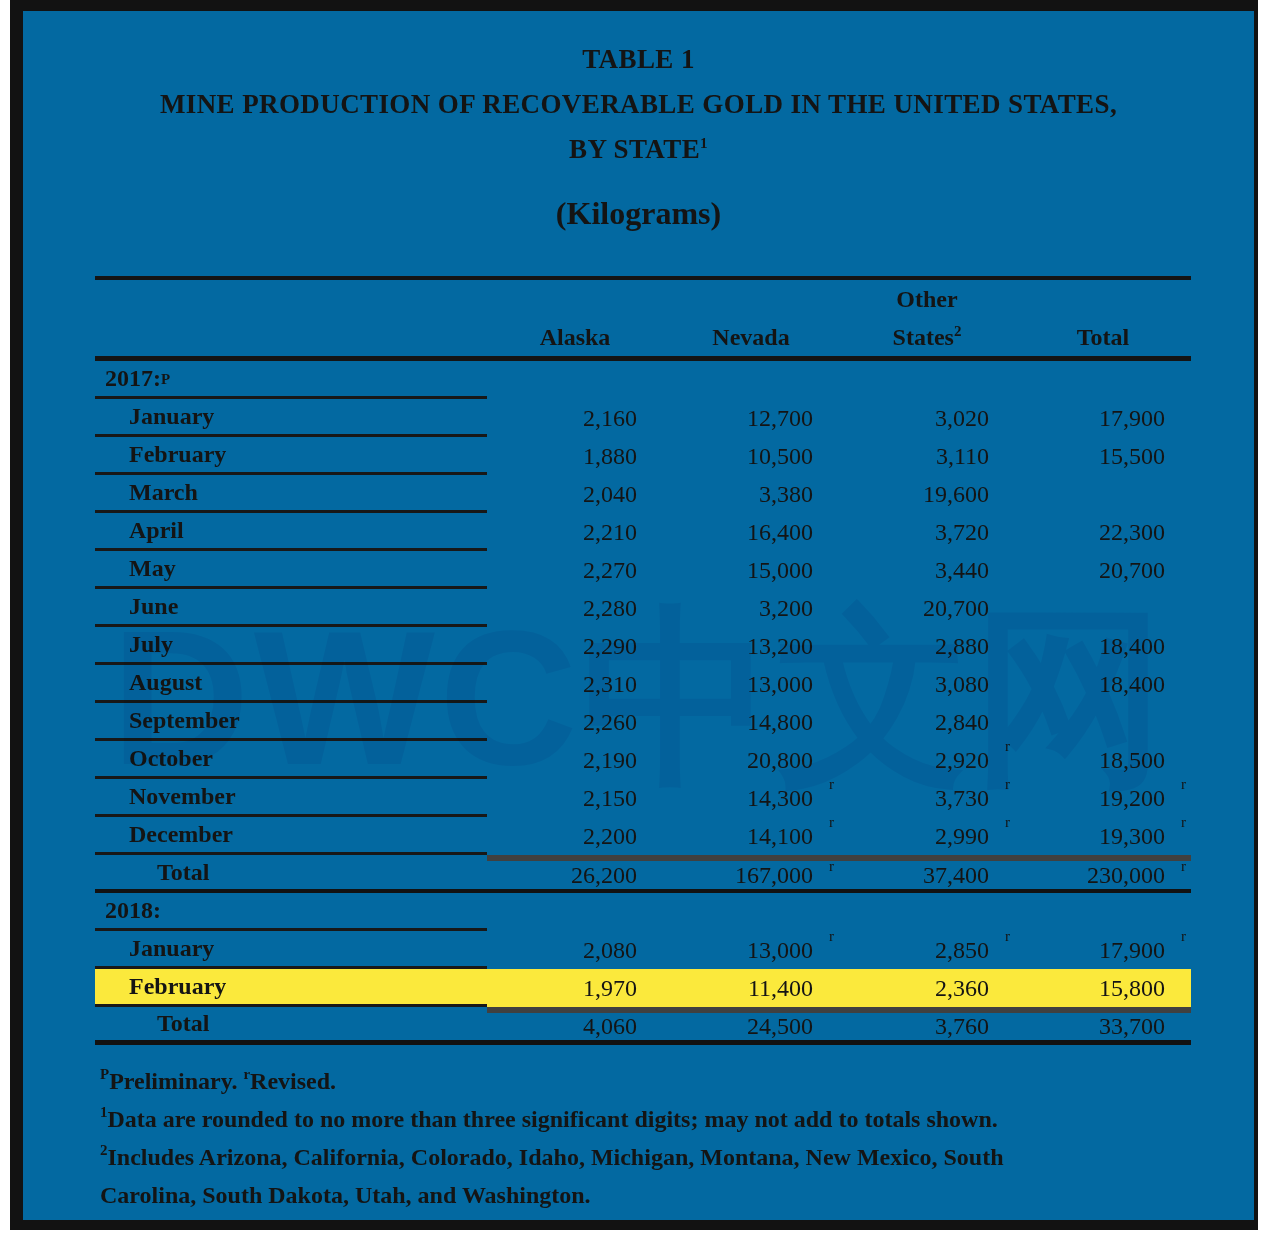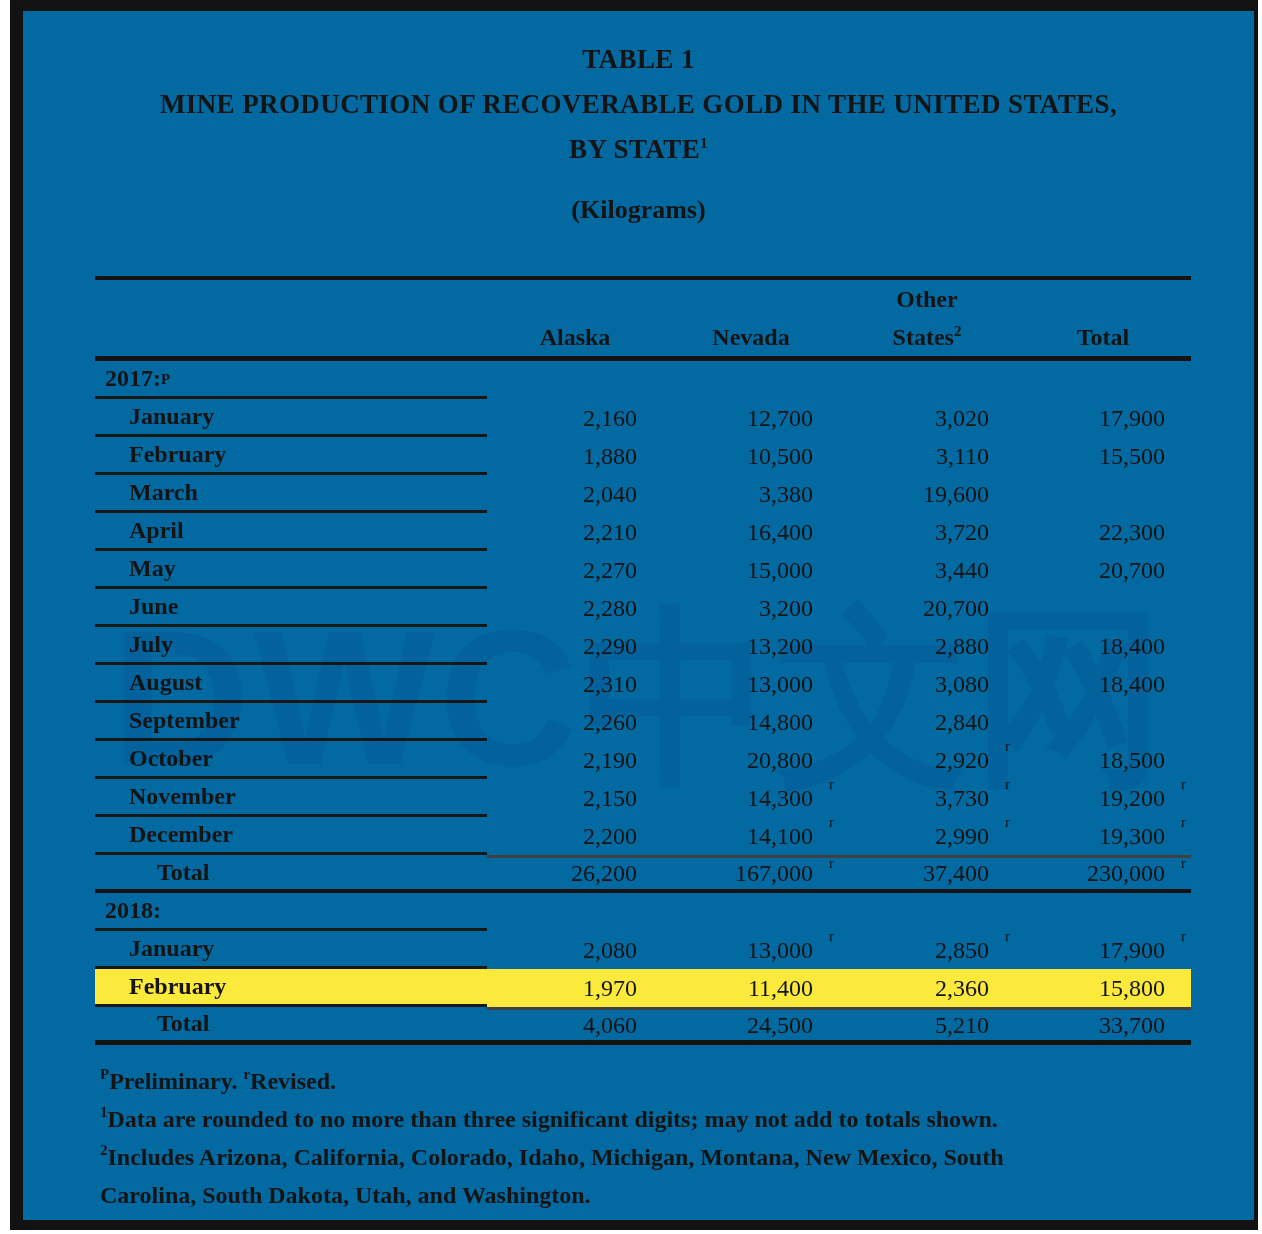--- a/index.html
+++ b/index.html
@@ -2,39 +2,39 @@
 <html><head>
 <meta charset="utf-8">
 <style>
   html,body { margin:0; padding:0; background:#ffffff; width:1262px; height:1234px;
               font-family:"Liberation Serif","DejaVu Serif",serif; color:#141414; }
   .page { position:absolute; left:10px; top:0; width:1248px; height:1230px; box-sizing:border-box;
           border:solid #121212; border-width:11px 4px 10px 13px; background:#0369a1; overflow:hidden; }
   .titles { position:absolute; top:26px; left:0; right:0; text-align:center;
             font-size:27px; font-weight:bold; line-height:45px; letter-spacing:0.4px; }
   .unit { position:absolute; top:184px; left:0; right:0; text-align:center;
-          font-size:26px; font-weight:bold; }
+          font-size:32px; font-weight:bold; }
   sup { font-size:15px; line-height:0; }
 
   
   .gold-table { position:absolute; left:72px; top:265px; width:1096px; font-size:24px; }
   .thead { display:grid; grid-template-columns:392px 176px 176px 176px 176px;
            border-top:4px solid #141414; border-bottom:5px solid #141414;
            height:85px; box-sizing:border-box; align-items:end; padding-bottom:5px; }
   .hcell { text-align:center; font-weight:bold; line-height:38px; }
   .trow { display:grid; grid-template-columns:392px 176px 176px 176px 176px;
           height:38px; box-sizing:border-box; align-items:center; }
   .cell { height:100%; box-sizing:border-box; display:flex; align-items:center; }
   .cell.label { font-weight:bold; }
   .trow.year  .cell.label { padding-left:10px; }
   .trow.month .cell.label { padding-left:34px; }
   .trow.total .cell.label { padding-left:62px; }
   .trow.month .cell.label, .trow.year .cell.label, .trow.highlight .cell.label
               { border-bottom:3px solid #181818; }
-  .trow.total .cell.num { border-top:3px solid #404040; }
+  .trow.total .cell.num { border-top:6px solid #404040; }
   .trow.section-end { border-bottom:4px solid #121212; }
   .trow.table-end  { border-bottom:5px solid #121212; }
   .cell.num { position:relative; justify-content:flex-end; padding-right:26px; }
   .cell.num sup.rev { position:absolute; right:5px; top:5px; font-size:15px; }
   .trow.highlight { background:#fbe93c; }
 
   
   .footnotes { position:absolute; left:77px; top:1051px; width:1105px;
                font-size:24px; font-weight:bold; line-height:38px; }
   .footnotes sup { font-size:15px; position:relative; top:-1px; }
@@ -330,21 +330,21 @@
         </div>
         <div class="trow total table-end">
           <div class="cell label">Total</div>
           <div class="cell num">
             <span>4,060</span>
           </div>
           <div class="cell num">
             <span>24,500</span>
           </div>
           <div class="cell num">
-            <span>5,210</span>
+            <span>3,760</span>
           </div>
           <div class="cell num">
             <span>33,700</span>
           </div>
         </div>
       </div>
   </div>
 
   <div class="watermark">DWC中文网</div>
 

